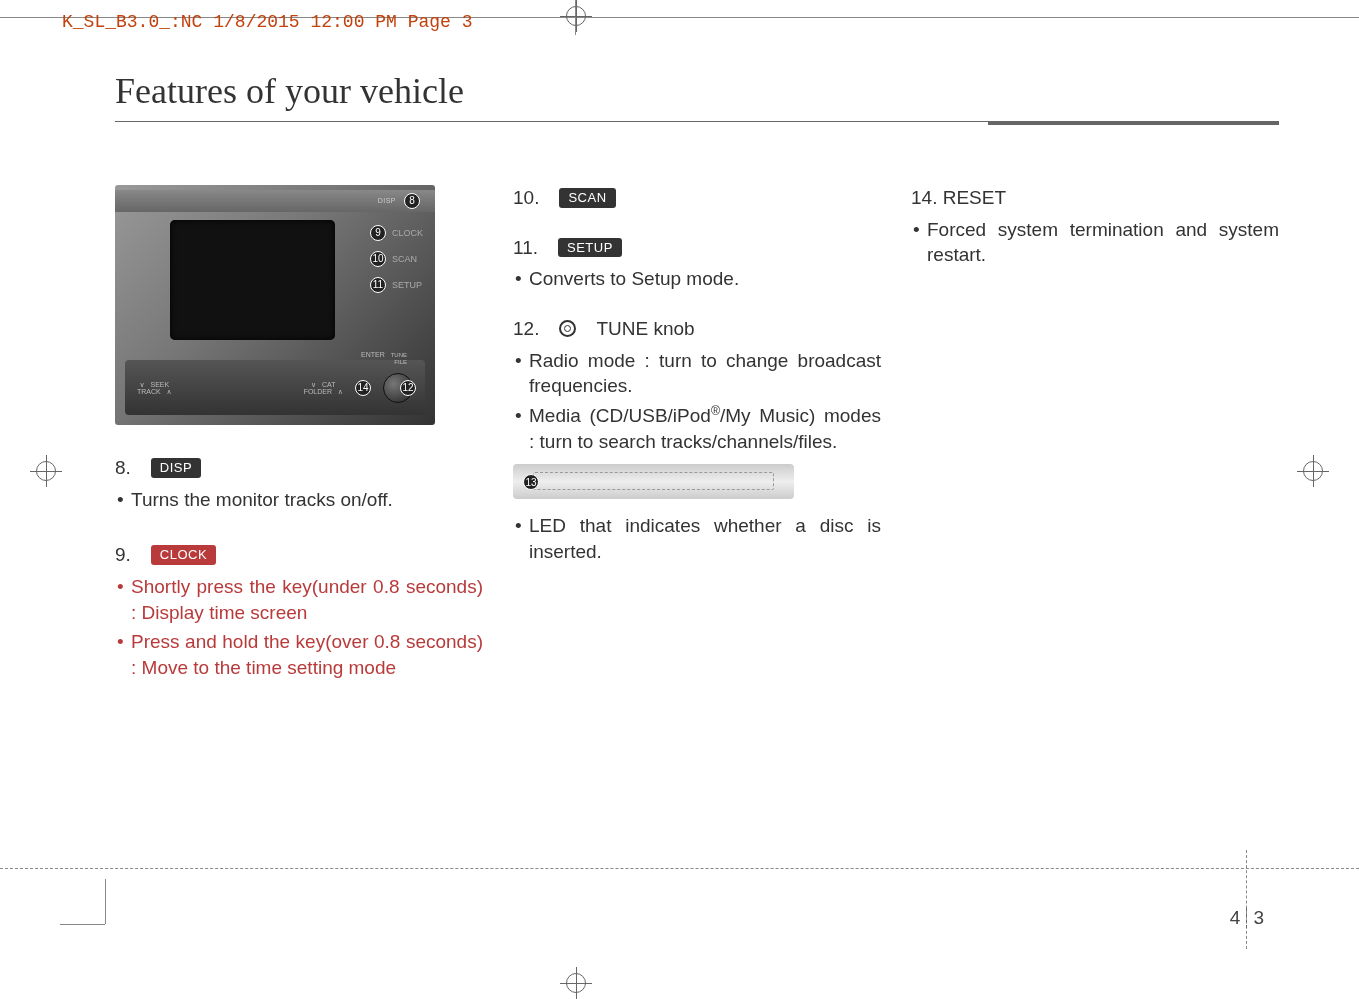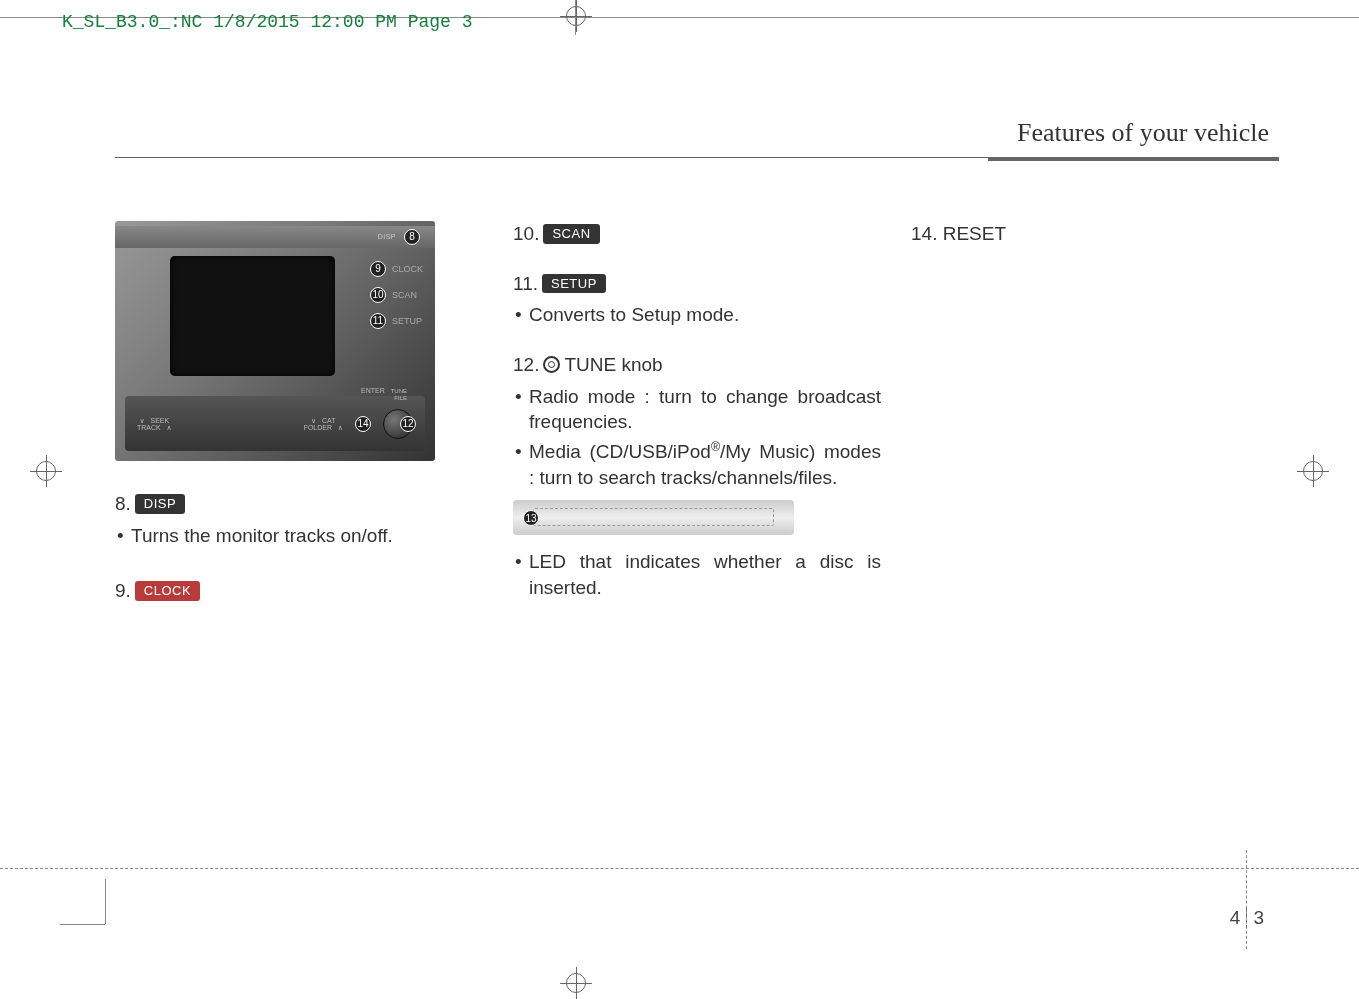--- a/index.html
+++ b/index.html
@@ -138,37 +138,36 @@
       right: 0;
       height: 1px;
       background: #666;
     }
     .header-line {
       position: absolute;
       top: 12px;
       left: 62px;
       font-family: "Courier New", monospace;
       font-size: 18px;
-      color: #15803d;
+      color: #c2410c;
     }
     .page-content {
       position: absolute;
       top: 70px;
       left: 115px;
       right: 80px;
       bottom: 60px;
     }
     .section-title {
-      text-align: right;
+      text-align: left;
       font-family: Georgia, 'Times New Roman', serif;
-      font-size: 26px;
+      font-size: 36px;
       color: #333;
       padding-right: 10px;
       padding-bottom: 5px;
-      margin-top: 48px;
     }
     .title-rule {
       height: 1px;
       background: #666;
       margin-top: 4px;
     }
     .title-rule-bold {
       height: 3px;
       background: #666;
       margin-top: 0;
@@ -184,21 +183,21 @@
       font-size: 19px;
       line-height: 1.35;
       color: #333;
     }
     .col p, .col ul, .col div.item-head {
       margin-bottom: 6px;
     }
     .item-head {
       display: flex;
       align-items: center;
-      gap: 4px;
+      gap: 20px;
       margin-top: 18px;
     }
     .btn-label {
       display: inline-block;
       background: #333;
       color: #fff;
       font-size: 13px;
       padding: 1px 9px;
       border-radius: 3px;
       vertical-align: middle;
@@ -501,20 +500,24 @@
         <span class="btn-label">DISP</span>
       </div>
       <ul>
         <li>Turns the monitor tracks on/off.</li>
       </ul>
 
       <div class="item-head" style="margin-top:30px">
         <span>9.</span>
         <span class="btn-label-red">CLOCK</span>
       </div>
+      <ul class="red-text">
+        <li>Shortly press the key(under 0.8 seconds) : Display time screen</li>
+        <li>Press and hold the key(over 0.8 seconds) : Move to the time setting mode</li>
+      </ul>
     </div>
 
     <div class="col">
       <div class="item-head" style="margin-top:0">
         <span>10.</span>
         <span class="btn-label">SCAN</span>
       </div>
 
       <div class="item-head" style="margin-top:24px">
         <span>11.</span>
@@ -539,20 +542,23 @@
       </div>
       <ul>
         <li>LED that indicates whether a disc is inserted.</li>
       </ul>
     </div>
 
     <div class="col">
       <div class="item-head" style="margin-top:0">
         <span>14. RESET</span>
       </div>
+      <ul>
+        <li>Forced system termination and system restart.</li>
+      </ul>
     </div>
   </div>
 </div>
 
 <div class="dashed-bottom"></div>
 <div class="dashed-right"></div>
 <div class="cut-lines-bl"></div>
 
 <div class="page-number">
   <span>4</span>

